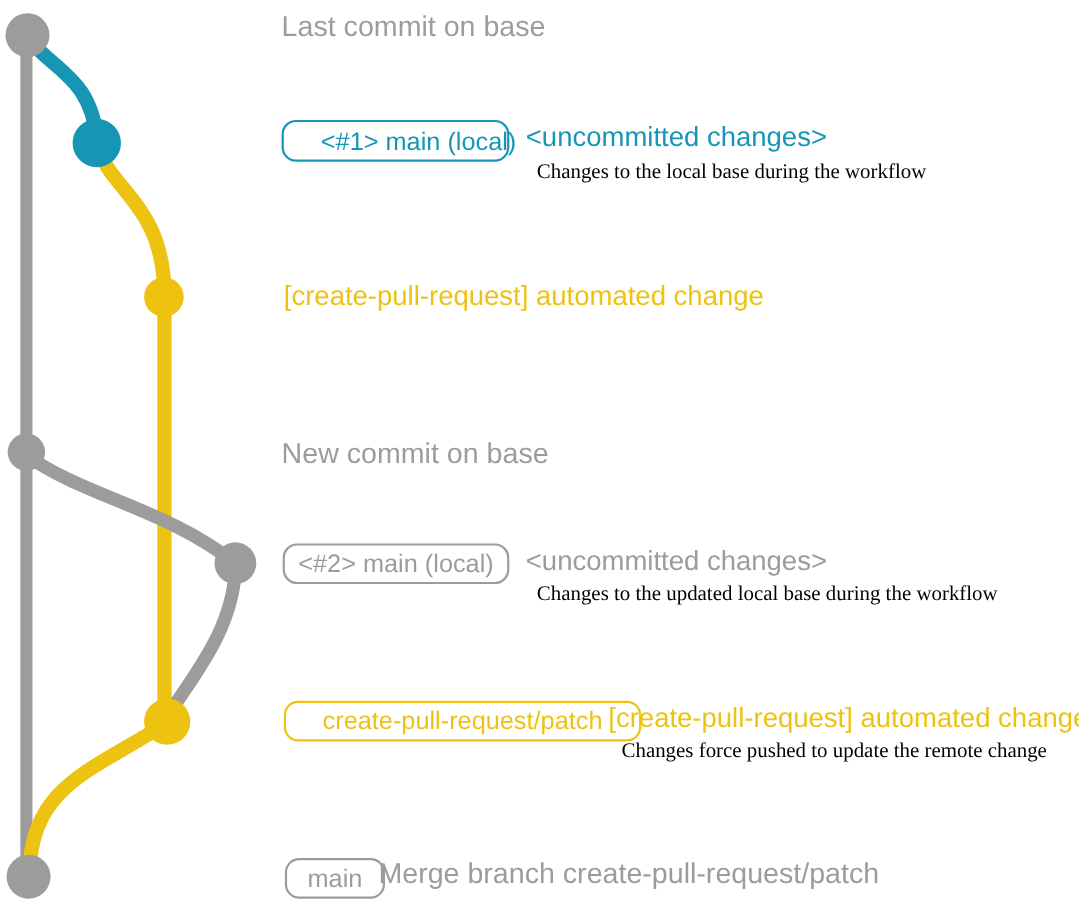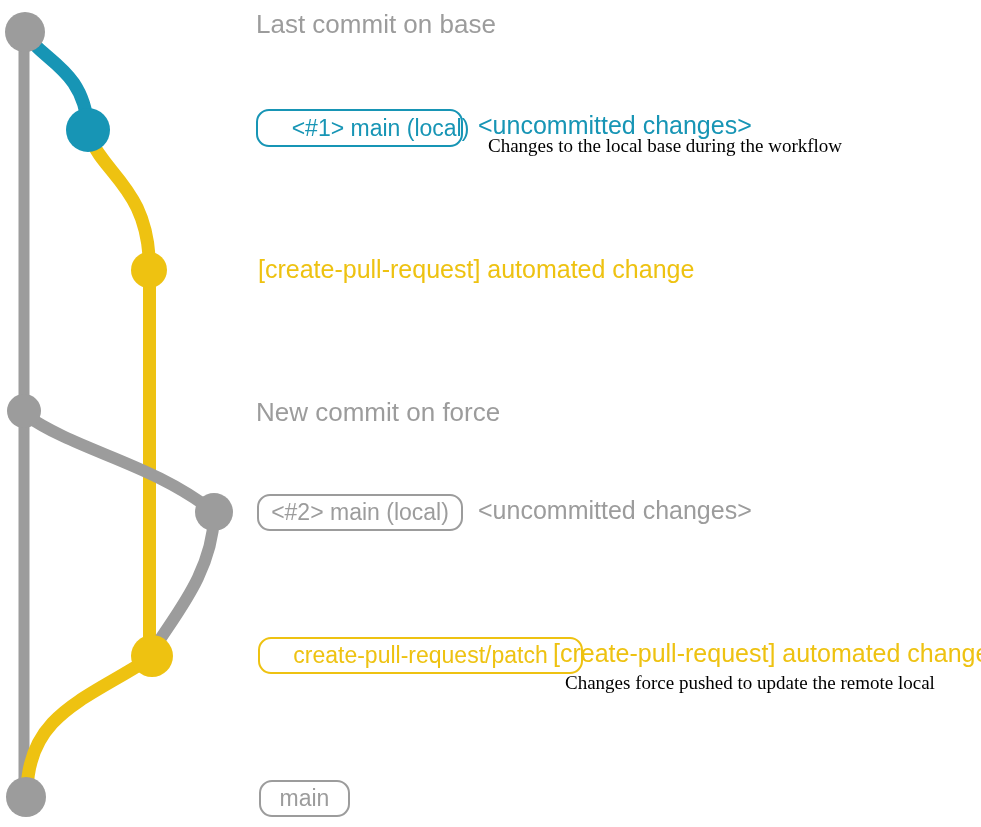--- a/index.html
+++ b/index.html
@@ -77,34 +77,36 @@
     <circle cx="152" cy="656" r="21" class="fill-yellow"></circle>
     <circle cx="26" cy="797" r="20" class="fill-gray"></circle>
   </svg>
 
   <div class="label heading" style="left:256px;top:11px">Last commit on base</div>
 
   <div class="branch-box blue" style="left:256px;top:109px;width:207px;height:38px">
     <span>&lt;#1&gt; main (local)</span>
   </div>
   <div class="label annotation blue" style="left:478px;top:112px">&lt;uncommitted changes&gt;</div>
-  <div class="label caption" style="left:488px;top:136px">Changes to the local base during the workflow</div>
+  <div class="label caption" style="left:488px;top:147px">Changes to the local base during the workflow</div>
 
   <div class="label annotation yellow" style="left:258px;top:256px">[create-pull-request] automated change</div>
 
-  <div class="label heading" style="left:256px;top:399px">New commit on force</div>
+  <div class="label heading" style="left:256px;top:399px">New commit on base</div>
 
   <div class="branch-box gray" style="left:257px;top:494px;width:206px;height:37px">
     <span>&lt;#2&gt; main (local)</span>
   </div>
   <div class="label annotation gray" style="left:478px;top:497px">&lt;uncommitted changes&gt;</div>
+  <div class="label caption" style="left:488px;top:530px">Changes to the updated local base during the workflow</div>
 
   <div class="branch-box yellow" style="left:258px;top:637px;width:325px;height:37px">
     <span>create-pull-request/patch</span>
   </div>
   <div class="label annotation yellow" style="left:553px;top:640px">[create-pull-request] automated change</div>
-  <div class="label caption" style="left:565px;top:673px">Changes force pushed to update the remote local</div>
+  <div class="label caption" style="left:565px;top:673px">Changes force pushed to update the remote change</div>
 
   <div class="branch-box gray" style="left:259px;top:780px;width:91px;height:37px">
     <span>main</span>
   </div>
+  <div class="label heading" style="left:344px;top:781px">Merge branch create-pull-request/patch</div>
 
 </div>
 
 </body></html>

